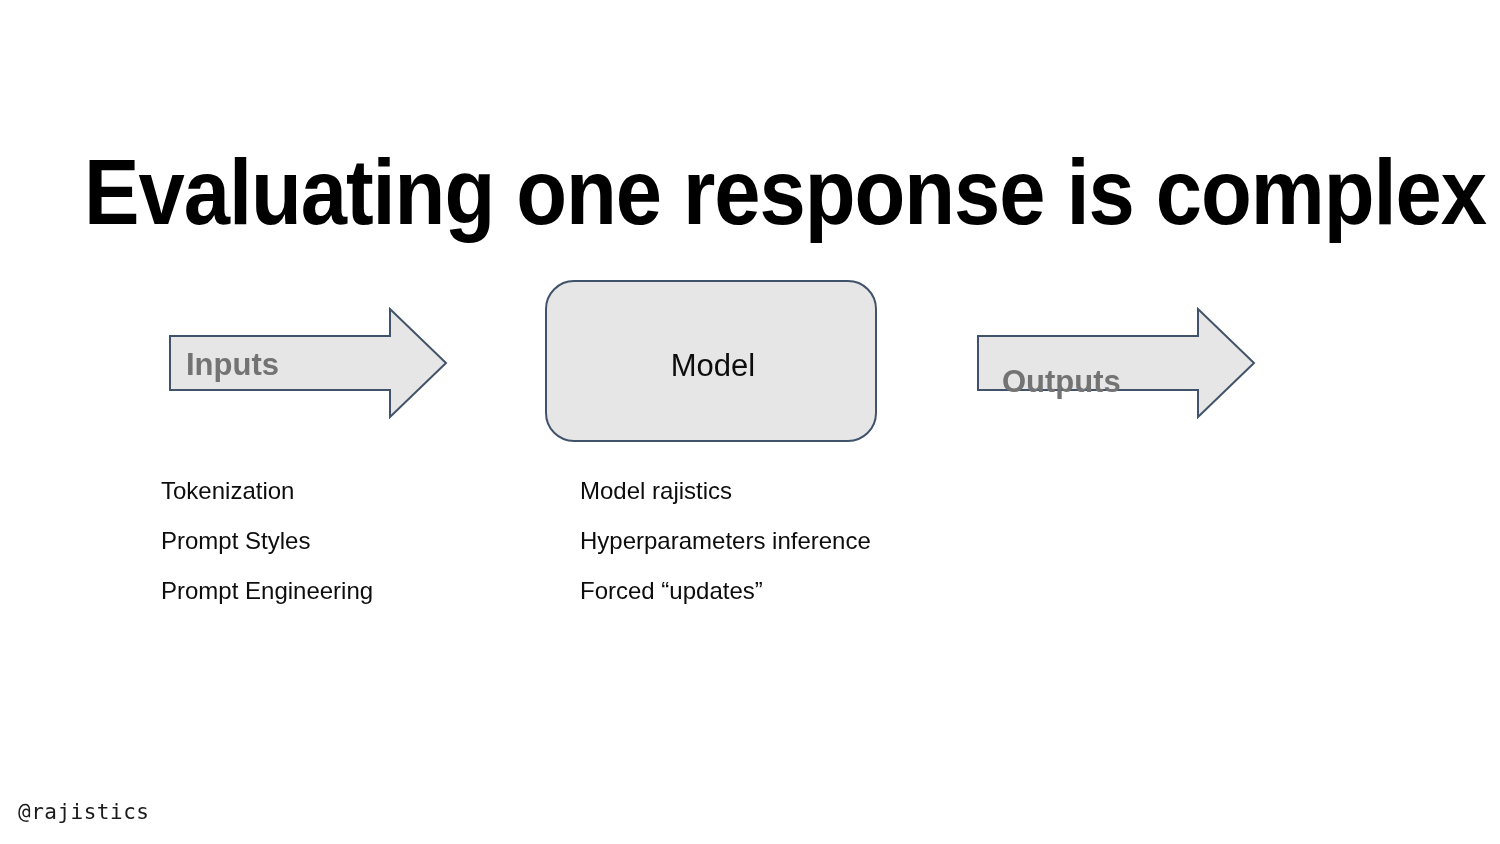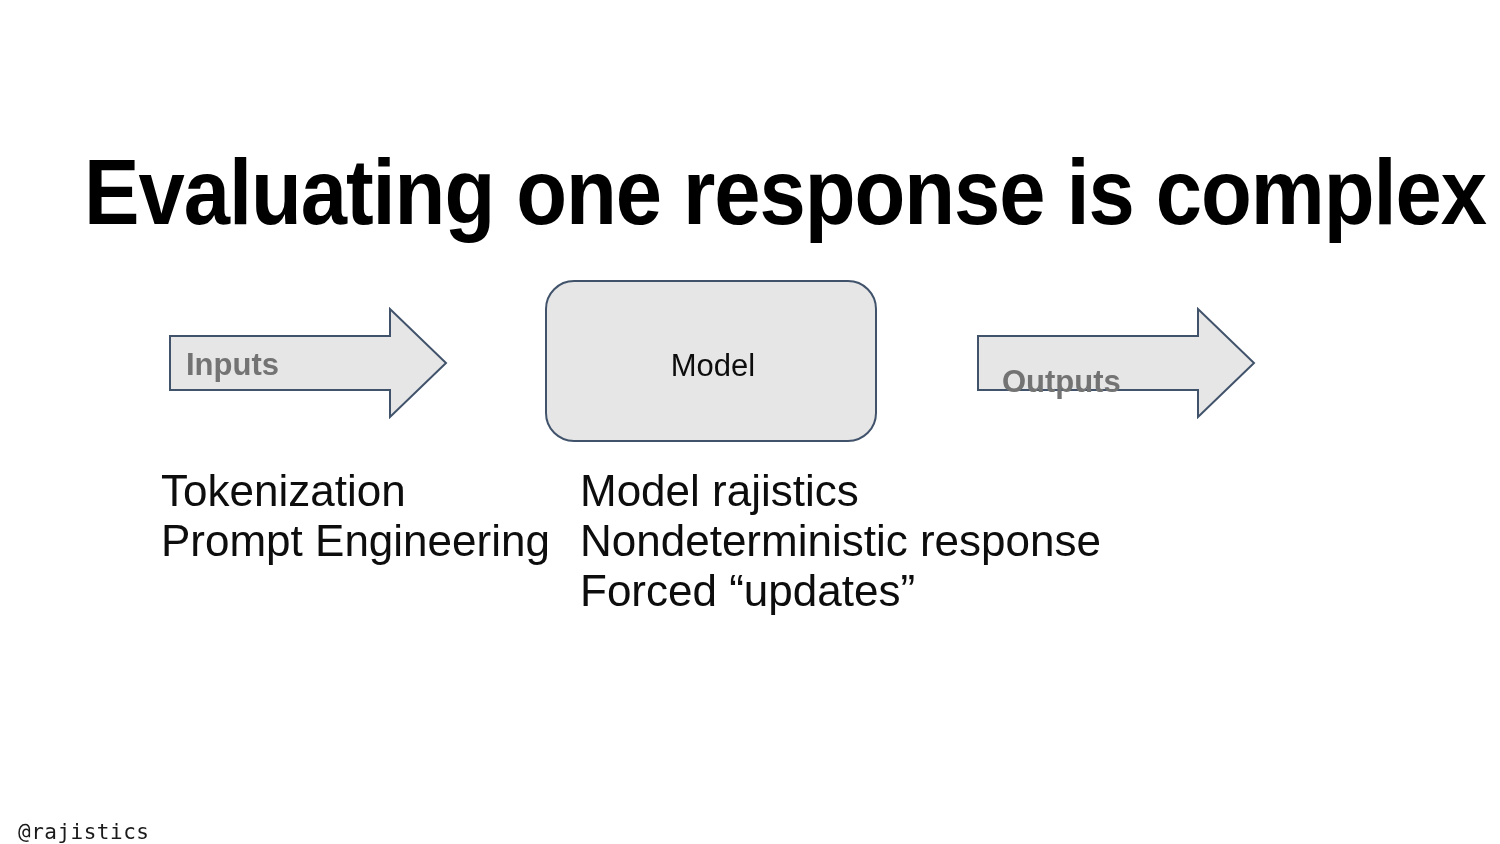--- a/index.html
+++ b/index.html
@@ -96,39 +96,38 @@
 
   
   .col {
     position: absolute;
     top: 466px;
   }
   .col-inputs  { left: 161px; }
   .col-model   { left: 580px; }
 
   .col-item {
-    font-size: 44px;
+    font-size: 24px;
     font-weight: 400;
     color: #0d0d0d;
     line-height: 50px;
     white-space: nowrap;
   }
 
   
   .watermark {
     position: absolute;
     left: 18px;
     top: 800px;
     font-family: "DejaVu Sans Mono", "Liberation Mono", monospace;
     font-size: 21px;
     font-weight: 400;
     letter-spacing: 0.5px;
     color: #1a1a1a;
     white-space: nowrap;
-    margin-top: 20px;
   }
 </style>
 </head>
 <body>
 
 <div class="slide">
 
   <h1 class="slide-title">Evaluating one response is complex</h1>
 
   <div class="flow">
@@ -148,24 +147,25 @@
       <svg class="block-arrow" style="left:976px; top:307px;" width="280" height="112" viewBox="0 0 280 112">
         <polygon class="arrow-shape" points="2,29 222,29 222,2 278,56 222,110 222,83 2,83"></polygon>
       </svg>
       <span class="arrow-label" style="left:994px; top:366px;margin-left:8px;">Outputs</span>
     </div>
 
   </div>
 
   <div class="col col-inputs">
     <div class="col-item">Tokenization</div>
+    <div class="col-item">Prompt Styles</div>
     <div class="col-item">Prompt Engineering</div>
   </div>
 
   <div class="col col-model">
     <div class="col-item">Model rajistics</div>
-    <div class="col-item">Nondeterministic response</div>
+    <div class="col-item">Hyperparameters inference</div>
     <div class="col-item">Forced “updates”</div>
   </div>
 
   <div class="watermark">@rajistics</div>
 
 </div>
 
 </body></html>

